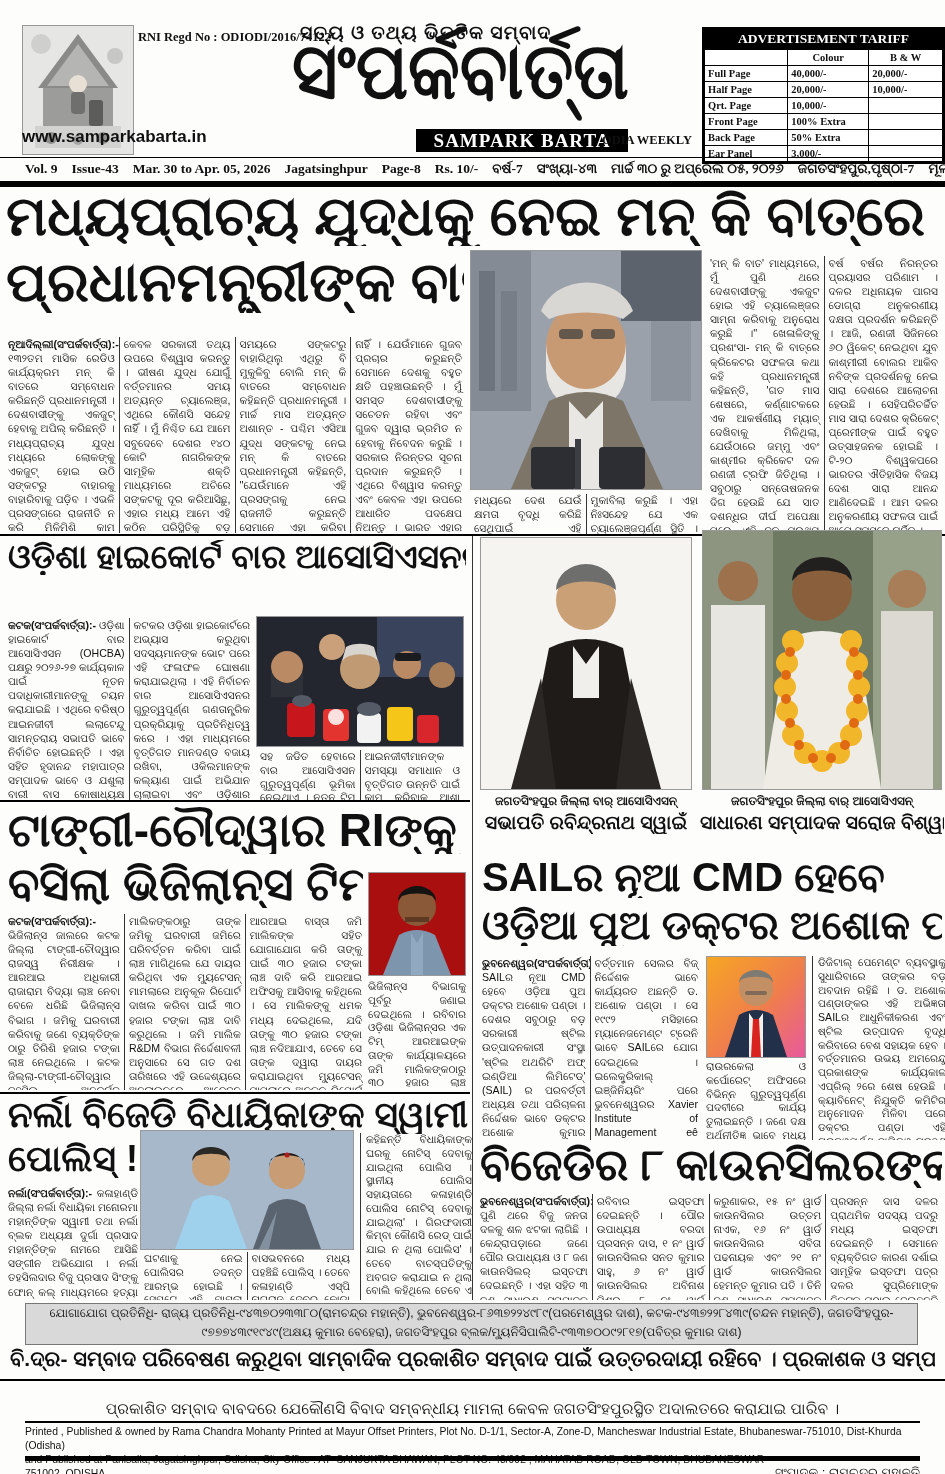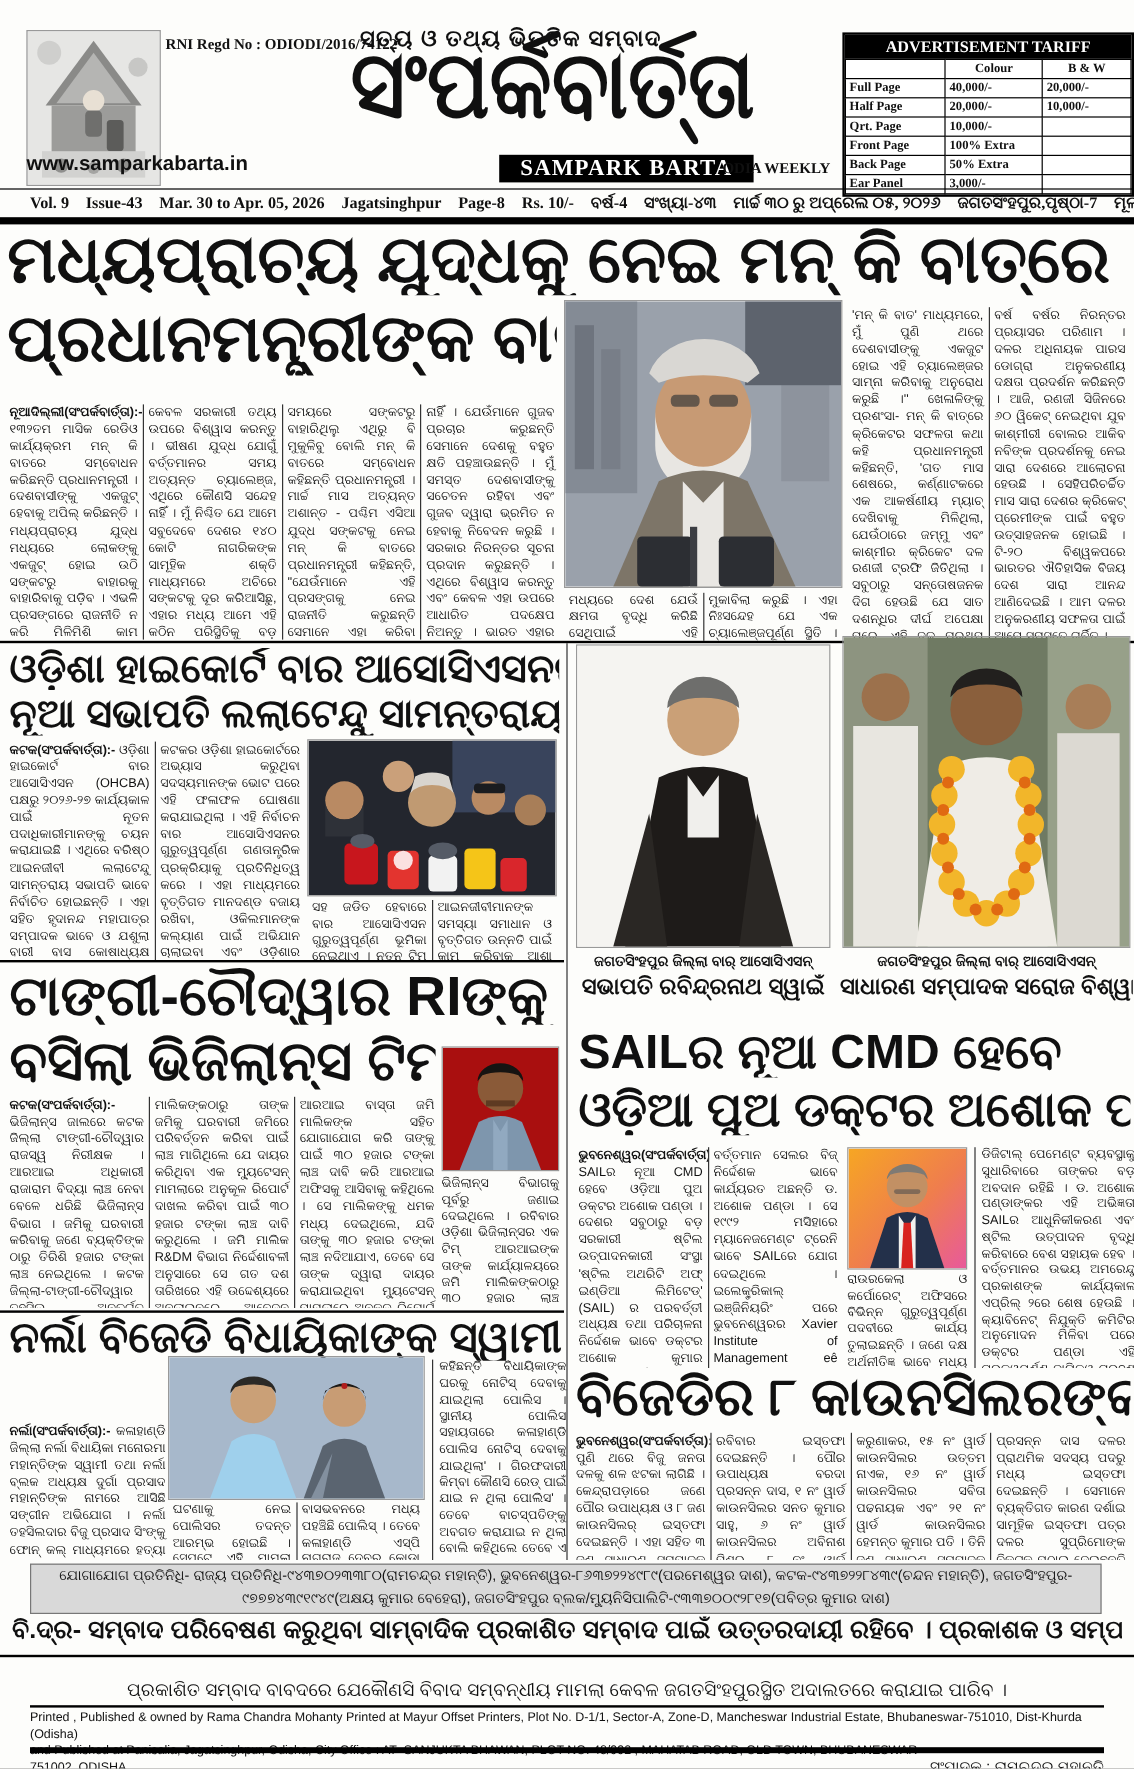--- a/index.html
+++ b/index.html
@@ -130,21 +130,21 @@
       </table>
   </div>
 
   <div class="abs infobar">
     <span>Vol. 9</span>
     <span>Issue-43</span>
     <span>Mar. 30 to Apr. 05, 2026</span>
     <span>Jagatsinghpur</span>
     <span>Page-8</span>
     <span>Rs. 10/-</span>
-    <span>ବର୍ଷ-4</span>
+    <span>ବର୍ଷ-7</span>
     <span>ସଂଖ୍ୟା-୪୩</span>
     <span>ମାର୍ଚ୍ଚ ୩୦ ରୁ ଅପ୍ରେଲ ୦୫, ୨୦୨୬</span>
     <span>ଜଗତସିଂହପୁର,ପୃଷ୍ଠା-7</span>
     <span>ମୂଲ୍ୟ-୧୦ଟଙ୍କା</span>
   </div>
   <div class="abs blackbar"></div>
 
   <div class="abs h-lead1">ମଧ୍ୟପ୍ରାଚ୍ୟ ଯୁଦ୍ଧକୁ ନେଇ ମନ୍ କି ବାତ୍‌ରେ</div>
   <div class="abs h-lead2">ପ୍ରଧାନମନ୍ତ୍ରୀଙ୍କ ବାର୍ତ୍ତା</div>
 
@@ -184,21 +184,20 @@
   </div>
   <div class="abs cols" style="left:706px;top:256px;width:236px;height:278px;">
     <div class="col" style="width:50%;">'ମନ୍ କି ବାତ' ମାଧ୍ୟମରେ, ମୁଁ ପୁଣି ଥରେ ଦେଶବାସୀଙ୍କୁ ଏକଜୁଟ ହୋଇ ଏହି ଚ୍ୟାଲେଞ୍ଜର ସାମ୍ନା କରିବାକୁ ଅନୁରୋଧ କରୁଛି ।'' ଖେଳାଳିଙ୍କୁ ପ୍ରଶଂସା- ମନ୍ କି ବାତ୍‌ରେ କ୍ରିକେଟର ସଫଳତା କଥା କହି ପ୍ରଧାନମନ୍ତ୍ରୀ କହିଛନ୍ତି, 'ଗତ ମାସ ଶେଷରେ, କର୍ଣ୍ଣାଟକରେ ଏକ ଆକର୍ଷଣୀୟ ମ୍ୟାଚ୍ ଦେଖିବାକୁ ମିଳିଥିଲା, ଯେଉଁଠାରେ ଜମ୍ମୁ ଏବଂ କାଶ୍ମୀର କ୍ରିକେଟ ଦଳ ରଣଜୀ ଟ୍ରଫି ଜିତିଥିଲା । ସବୁଠାରୁ ସନ୍ତୋଷଜନକ ଦିଗ ହେଉଛି ଯେ ସାତ ଦଶନ୍ଧିର ଦୀର୍ଘ ଅପେକ୍ଷା ପରେ, ଏହି ଦଳ ପ୍ରଥମ ରଣଜୀ ଟ୍ରଫି ଟାଇଟଲ ଜିତିଥିଲା । ଏହି ଅଭୂତପୂର୍ବ ସଫଳତା ଖେଳାଳିମାନଙ୍କ</div>
     <div class="col" style="width:50%;">ବର୍ଷ ବର୍ଷର ନିରନ୍ତର ପ୍ରୟାସର ପରିଣାମ । ଦଳର ଅଧିନାୟକ ପାରସ ଡୋଗ୍ରା ଅନୁକରଣୀୟ ଦକ୍ଷତା ପ୍ରଦର୍ଶନ କରିଛନ୍ତି । ଆଜି, ରଣଜୀ ସିଜିନରେ ୬୦ ୱିକେଟ୍ ନେଇଥିବା ଯୁବ କାଶ୍ମୀରୀ ବୋଲର ଆକିବ ନବିଙ୍କ ପ୍ରଦର୍ଶନକୁ ନେଇ ସାରା ଦେଶରେ ଆଲୋଚନା ହେଉଛି । ସେହିପରିଚର୍ଚ୍ଚିତ ମାସ ସାରା ଦେଶର କ୍ରିକେଟ୍ ପ୍ରେମୀଙ୍କ ପାଇଁ ବହୁତ ଉତ୍ସାହଜନକ ହୋଇଛି । ଟି-୨୦ ବିଶ୍ୱକପରେ ଭାରତର ଐତିହାସିକ ବିଜୟ ଦେଶ ସାରା ଆନନ୍ଦ ଆଣିଦେଇଛି । ଆମ ଦଳର ଅନୁକରଣୀୟ ସଫଳତା ପାଇଁ ଆମେ ସମସ୍ତେ ଗର୍ବିତ ।</div>
   </div>
 
   <div class="abs hrule" style="left:0;top:534px;width:945px;"></div>
   <div class="abs vrule" style="left:472px;top:536px;height:764px;"></div>
 
   <div class="abs h-md" style="left:8px;top:540px;width:458px;font-size:33px;">ଓଡ଼ିଶା ହାଇକୋର୍ଟ ବାର ଆସୋସିଏସନର</div>
-  <div class="abs h-md" style="left:8px;top:578px;width:458px;font-size:33px;">ନୂଆ ସଭାପତି ଲଲାଟେନ୍ଦୁ ସାମନ୍ତରାୟ</div>
 
   <div class="abs cols" style="left:4px;top:618px;width:250px;height:182px;">
     <div class="col" style="width:50%;">
       <span class="byline">କଟକ(ସଂପର୍କବାର୍ତ୍ତା):-</span>
       <span>ଓଡ଼ିଶା ହାଇକୋର୍ଟ ବାର ଆସୋସିଏସନ (OHCBA) ପକ୍ଷରୁ ୨୦୨୬-୨୭ କାର୍ଯ୍ୟକାଳ ପାଇଁ ନୂତନ ପଦାଧିକାରୀମାନଙ୍କୁ ଚୟନ କରାଯାଇଛି । ଏଥିରେ ବରିଷ୍ଠ ଆଇନଜୀବୀ ଲଲାଟେନ୍ଦୁ ସାମନ୍ତରାୟ ସଭାପତି ଭାବେ ନିର୍ବାଚିତ ହୋଇଛନ୍ତି । ଏହା ସହିତ ହୃଦାନନ୍ଦ ମହାପାତ୍ର ସମ୍ପାଦକ ଭାବେ ଓ ଯଶୁଲା ବାରୀ ବାସ କୋଷାଧ୍ୟକ୍ଷ ପଦବୀରେ ବିଜୟୀ ହୋଇଛନ୍ତି ।</span>
     </div>
     <div class="col" style="width:50%;">କଟକର ଓଡ଼ିଶା ହାଇକୋର୍ଟରେ ଅଭ୍ୟାସ କରୁଥିବା ସଦସ୍ୟମାନଙ୍କ ଭୋଟ ପରେ ଏହି ଫଳାଫଳ ଘୋଷଣା କରାଯାଇଥିଲା । ଏହି ନିର୍ବାଚନ ବାର ଆସୋସିଏସନର ଗୁରୁତ୍ୱପୂର୍ଣ୍ଣ ଗଣତାନ୍ତ୍ରିକ ପ୍ରକ୍ରିୟାକୁ ପ୍ରତିନିଧିତ୍ୱ କରେ । ଏହା ମାଧ୍ୟମରେ ବୃତ୍ତିଗତ ମାନଦଣ୍ଡ ବଜାୟ ରଖିବା, ଓକିଲମାନଙ୍କ କଲ୍ୟାଣ ପାଇଁ ଅଭିଯାନ ଚାଲାଇବା ଏବଂ ଓଡ଼ିଶାର ଆଇନ ମହଲ ସମ୍ବନ୍ଧିତ ନ୍ୟାୟିକ ଓ ପ୍ରଶାସନିକ ସମସ୍ୟାଗୁଡ଼ିକ</div>
   </div>
   <div class="abs photo" style="left:256px;top:616px;width:208px;height:131px;">
     <svg width="206" height="129" viewBox="0 0 206 129">
@@ -341,20 +340,21 @@
       <rect x="38" y="34" width="22" height="4" rx="2" fill="#55524e" opacity="0.6"></rect>
       <path d="M18 100 L32 58 Q49 48 66 58 L80 100 Z" fill="#23304a"></path>
       <path d="M42 56 L49 66 L56 56 L56 100 L42 100 Z" fill="#f2f1ee"></path>
       <path d="M46 62 L52 62 L54 100 L44 100 Z" fill="#d8231f"></path>
     </svg>
   </div>
   <div class="abs caption" style="left:706px;top:1060px;width:100px;height:80px;">ରାଉରକେଲା ଓ କର୍ପୋରେଟ୍ ଅଫିସରେ ବିଭିନ୍ନ ଗୁରୁତ୍ୱପୂର୍ଣ୍ଣ ପଦବୀରେ କାର୍ଯ୍ୟ ତୁଲାଇଛନ୍ତି । ଜଣେ ଦକ୍ଷ ଅର୍ଥନୀତିଜ୍ଞ ଭାବେ ମଧ୍ୟ ଜଣାଶୁଣା । କମ୍ପାନୀର ରଣ ହ୍ରାସ କରିବା, ଖର୍ଚ୍ଚ କାଟ୍ ଓ</div>
   <div class="abs caption" style="left:812px;top:956px;width:128px;height:184px;border-left:1px solid #333;padding-left:5px;">ଡିଜିଟାଲ୍ ପେମେଣ୍ଟ ବ୍ୟବସ୍ଥାକୁ ସୁଧାରିବାରେ ତାଙ୍କର ବଡ଼ ଅବଦାନ ରହିଛି । ଡ. ଅଶୋକ ପଣ୍ଡାଙ୍କର ଏହି ଅଭିଜ୍ଞତା SAILର ଆଧୁନିକୀକରଣ ଏବଂ ଷ୍ଟିଲ ଉତ୍ପାଦନ ବୃଦ୍ଧି କରିବାରେ ବେଶ ସହାୟକ ହେବ । ବର୍ତ୍ତମାନର ଉଭୟ ଅମରେନ୍ଦୁ ପ୍ରକାଶଙ୍କ କାର୍ଯ୍ୟକାଳ ଏପ୍ରିଲ୍ ୨ରେ ଶେଷ ହେଉଛି । କ୍ୟାବିନେଟ୍ ନିଯୁକ୍ତି କମିଟିର ଅନୁମୋଦନ ମିଳିବା ପରେ ଡକ୍ଟର ପଣ୍ଡା ଏହି ଗୁରୁତ୍ୱପୂର୍ଣ୍ଣ ଦାୟିତ୍ୱ ଗ୍ରହଣ କରିବେ ।</div>
 
   <div class="abs h-md" style="left:8px;top:1096px;width:460px;font-size:36px;">ନର୍ଲା ବିଜେଡି ବିଧାୟିକାଙ୍କ ସ୍ୱାମୀଙ୍କୁ ଖୋଜୁଛି</div>
+  <div class="abs h-md" style="left:8px;top:1140px;width:160px;font-size:36px;">ପୋଲିସ୍ !</div>
 
   <div class="abs col" style="left:4px;top:1186px;width:130px;height:114px;border-right:none;">
     <span class="byline">ନର୍ଲା(ସଂପର୍କବାର୍ତ୍ତା):-</span>
     <span>କଳାହାଣ୍ଡି ଜିଲ୍ଲା ନର୍ଲା ବିଧାୟିକା ମନୋରମା ମହାନ୍ତିଙ୍କ ସ୍ୱାମୀ ତଥା ନର୍ଲା ବ୍ଲକ ଅଧ୍ୟକ୍ଷ ଦୁର୍ଗା ପ୍ରସାଦ ମହାନ୍ତିଙ୍କ ନାମରେ ଆସିଛି ସଙ୍ଗୀନ ଅଭିଯୋଗ । ନର୍ଲା ତହସିଲଦାର ବିଜୁ ପ୍ରସାଦ ସିଂଙ୍କୁ ଫୋନ୍ କଲ୍ ମାଧ୍ୟମରେ ହତ୍ୟା ଧମକ ଦେଇଥିଲେ ।ଘଟଣାକୁ ନେଇ ତହସିଲଦାର ଲିଖିତ ଅଭିଯୋଗ କରିଥିଲେ ।</span>
   </div>
   <div class="abs photo" style="left:140px;top:1130px;width:214px;height:120px;">
     <svg width="212" height="118" viewBox="0 0 212 118">
       <rect width="212" height="118" fill="#aebfd0"></rect>
       <rect width="212" height="118" fill="#9fb2c5" opacity="0.5"></rect>
       <circle cx="70" cy="36" r="19" fill="#caa077"></circle>

